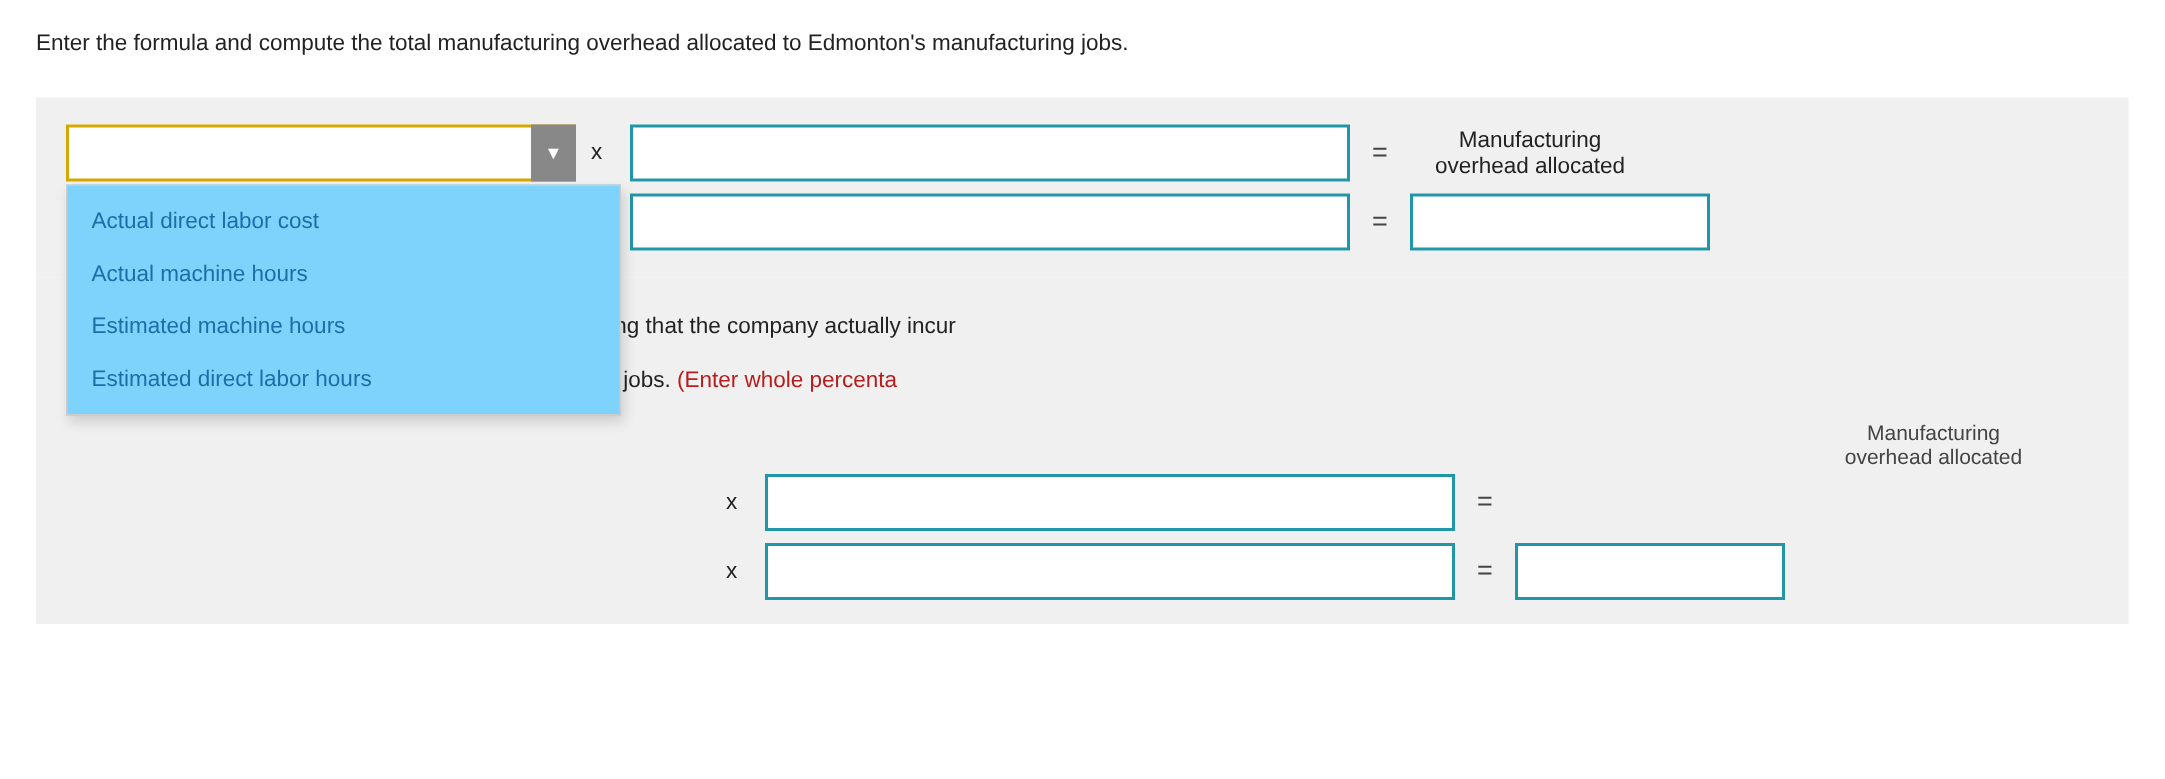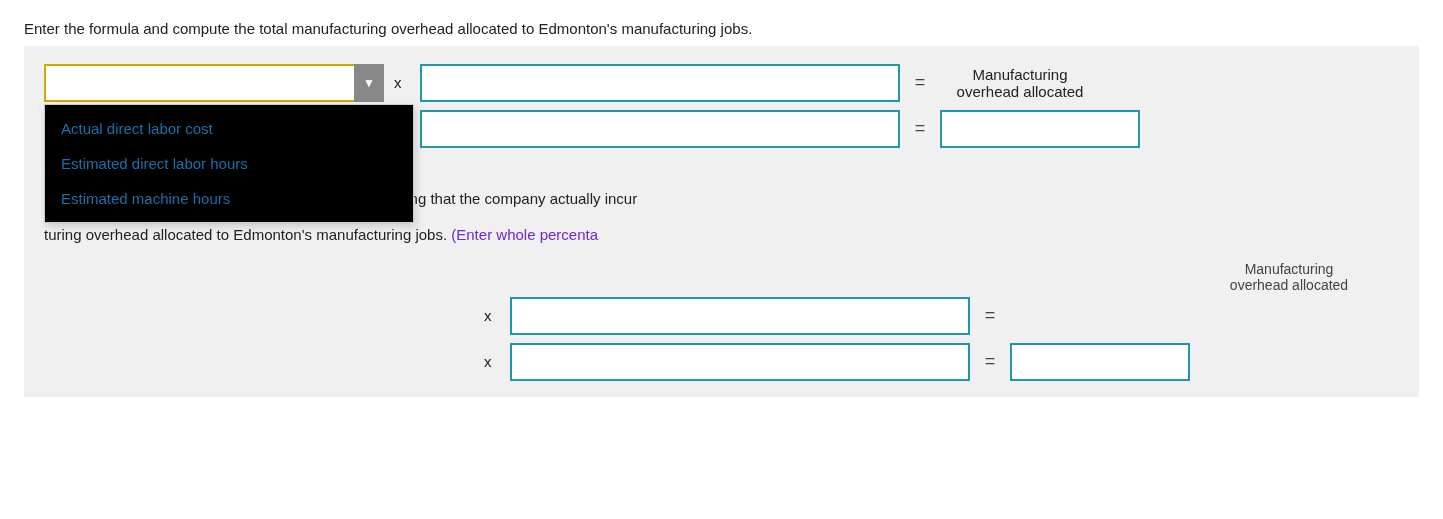--- a/index.html
+++ b/index.html
@@ -23,21 +23,21 @@
       font-weight: normal;
       line-height: 1.5;
     }
 
     .question-text strong {
       font-weight: bold;
     }
 
     .sub-text {
       font-size: 15px;
-      margin-bottom: 5px;
+      margin-bottom: 24px;
       line-height: 1.5;
     }
 
     
     .formula-container {
       background: #f0f0f0;
       padding: 18px 20px 18px 20px;
       margin-bottom: 0;
       position: relative;
     }
@@ -123,21 +123,21 @@
       font-size: 14px;
       padding: 0 8px;
     }
 
     
     .dropdown-menu {
       position: absolute;
       top: 40px;
       left: 0;
       width: 370px;
-      background: #000000;
+      background: #7dd3fc;
       border: 1px solid #ccc;
       box-shadow: 2px 4px 8px rgba(0,0,0,0.15);
       z-index: 100;
       padding: 6px 0;
     }
 
     .dropdown-item {
       padding: 7px 16px;
       color: #1a6fa8;
       font-size: 15px;
@@ -152,21 +152,21 @@
       margin-top: 0;
     }
 
     .section2-text {
       font-size: 15px;
       margin: 14px 0 6px 0;
       line-height: 1.5;
     }
 
     .green-text {
-      color: #6d28d9;
+      color: #b91c1c;
       font-style: normal;
     }
   </style>
 </head>
 <body>
 
 <div class="page-content">
 
 
   <div class="sub-text">Enter the formula and compute the total manufacturing overhead allocated to Edmonton's manufacturing jobs.</div>
@@ -174,22 +174,23 @@
   <div class="formula-container">
 
     <div class="formula-row">
       <div class="dropdown-wrapper">
         <input type="text" class="dropdown-select" value="" style="padding-right: 36px;">
         <div class="dropdown-arrow">▼</div>
 
         
         <div class="dropdown-menu">
           <div class="dropdown-item">Actual direct labor cost</div>
+          <div class="dropdown-item">Actual machine hours</div>
+          <div class="dropdown-item">Estimated machine hours</div>
           <div class="dropdown-item">Estimated direct labor hours</div>
-          <div class="dropdown-item">Estimated machine hours</div>
         </div>
       </div>
 
       <span class="operator-x">x</span>
       <input type="text" class="input-field" value="" style="">
       <span class="equals-sign">=</span>
       <div class="result-header">
         <span>Manufacturing</span>
         <span>overhead allocated</span>
       </div>

